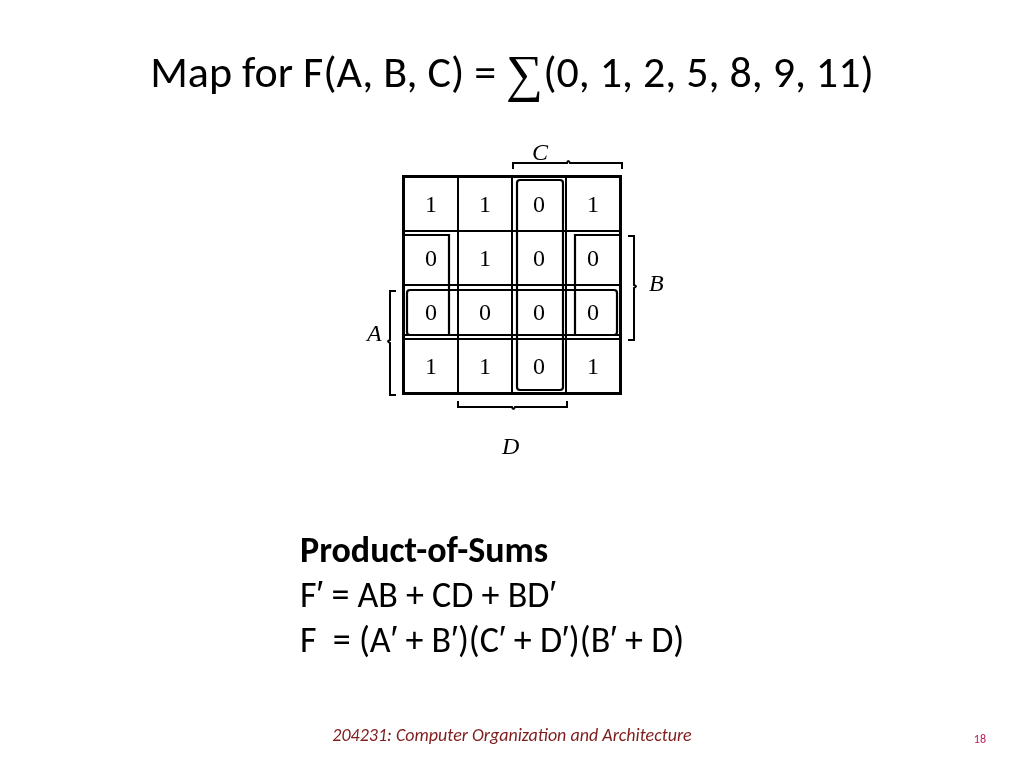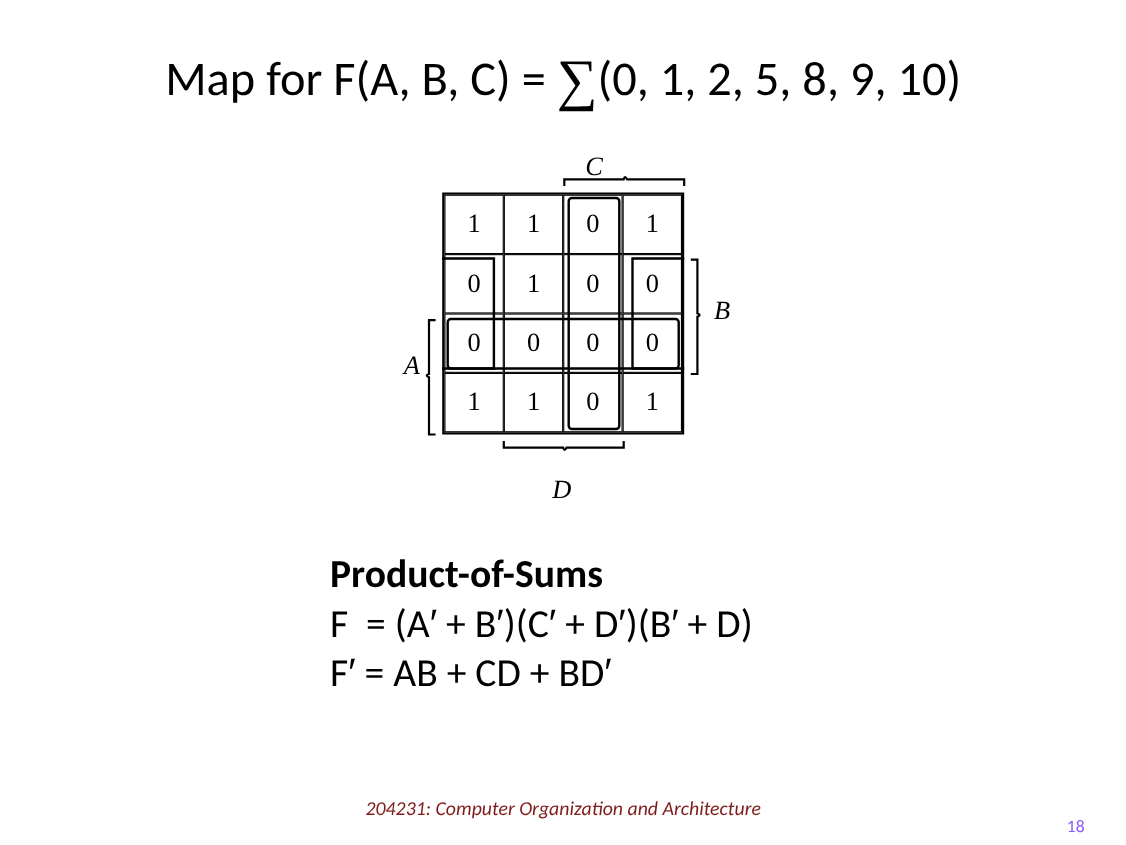--- a/index.html
+++ b/index.html
@@ -81,51 +81,51 @@
   
   .overlay {
     position: absolute;
     left: 0; top: 0;
     width: 310px;
     height: 340px;
     pointer-events: none;
   }
   .formulas {
     position: absolute;
-    top: 500px;
+    top: 528px;
     left: 300px;
     font-size: 36px;
     line-height: 1.25;
   }
   .formulas .pos { font-weight: 700; }
   .footer-course {
     position: absolute;
     bottom: 22px;
     left: 0;
     right: 0;
     text-align: center;
     font-size: 18px;
     color: #7f1d1d;
     font-style: italic;
   }
   .page-num {
     position: absolute;
-    bottom: 7px;
+    bottom: 22px;
     right: 38px;
-    font-size: 16px;
-    color: #8b5cf6;
+    font-size: 12px;
+    color: #be185d;
   }
 </style>
 </head>
 <body>
 
 <div class="slide">
 
   <div class="title">
-    <span>Map for F(A, B, C) = </span><span class="sigma">∑</span><span>(0, 1, 2, 5, 8, 9, 10)</span>
+    <span>Map for F(A, B, C) = </span><span class="sigma">∑</span><span>(0, 1, 2, 5, 8, 9, 11)</span>
   </div>
 
   <div class="kmap-wrap">
     <div class="kmap">
       <div class="grid">
         <div class="cell">1</div>
         <div class="cell">1</div>
         <div class="cell">0</div>
         <div class="cell">1</div>
         <div class="cell">0</div>
@@ -164,20 +164,20 @@
 
         <path d="M 45 100 L 92 100 L 92 200 L 45 200" stroke="#000" stroke-width="2.2" fill="none"></path>
 
         <path d="M 265 100 L 218 100 L 218 200 L 265 200" stroke="#000" stroke-width="2.2" fill="none"></path>
       </svg>
     </div>
   </div>
 
   <div class="formulas">
     <div class="pos">Product-of-Sums</div>
+    <div>F′ = AB + CD + BD′</div>
     <div style="white-space:pre;">F  = (A′ + B′)(C′ + D′)(B′ + D)</div>
-    <div>F′ = AB + CD + BD′</div>
   </div>
 
   <div class="footer-course">204231: Computer Organization and Architecture</div>
   <div class="page-num">18</div>
 
 </div>
 
 </body></html>

